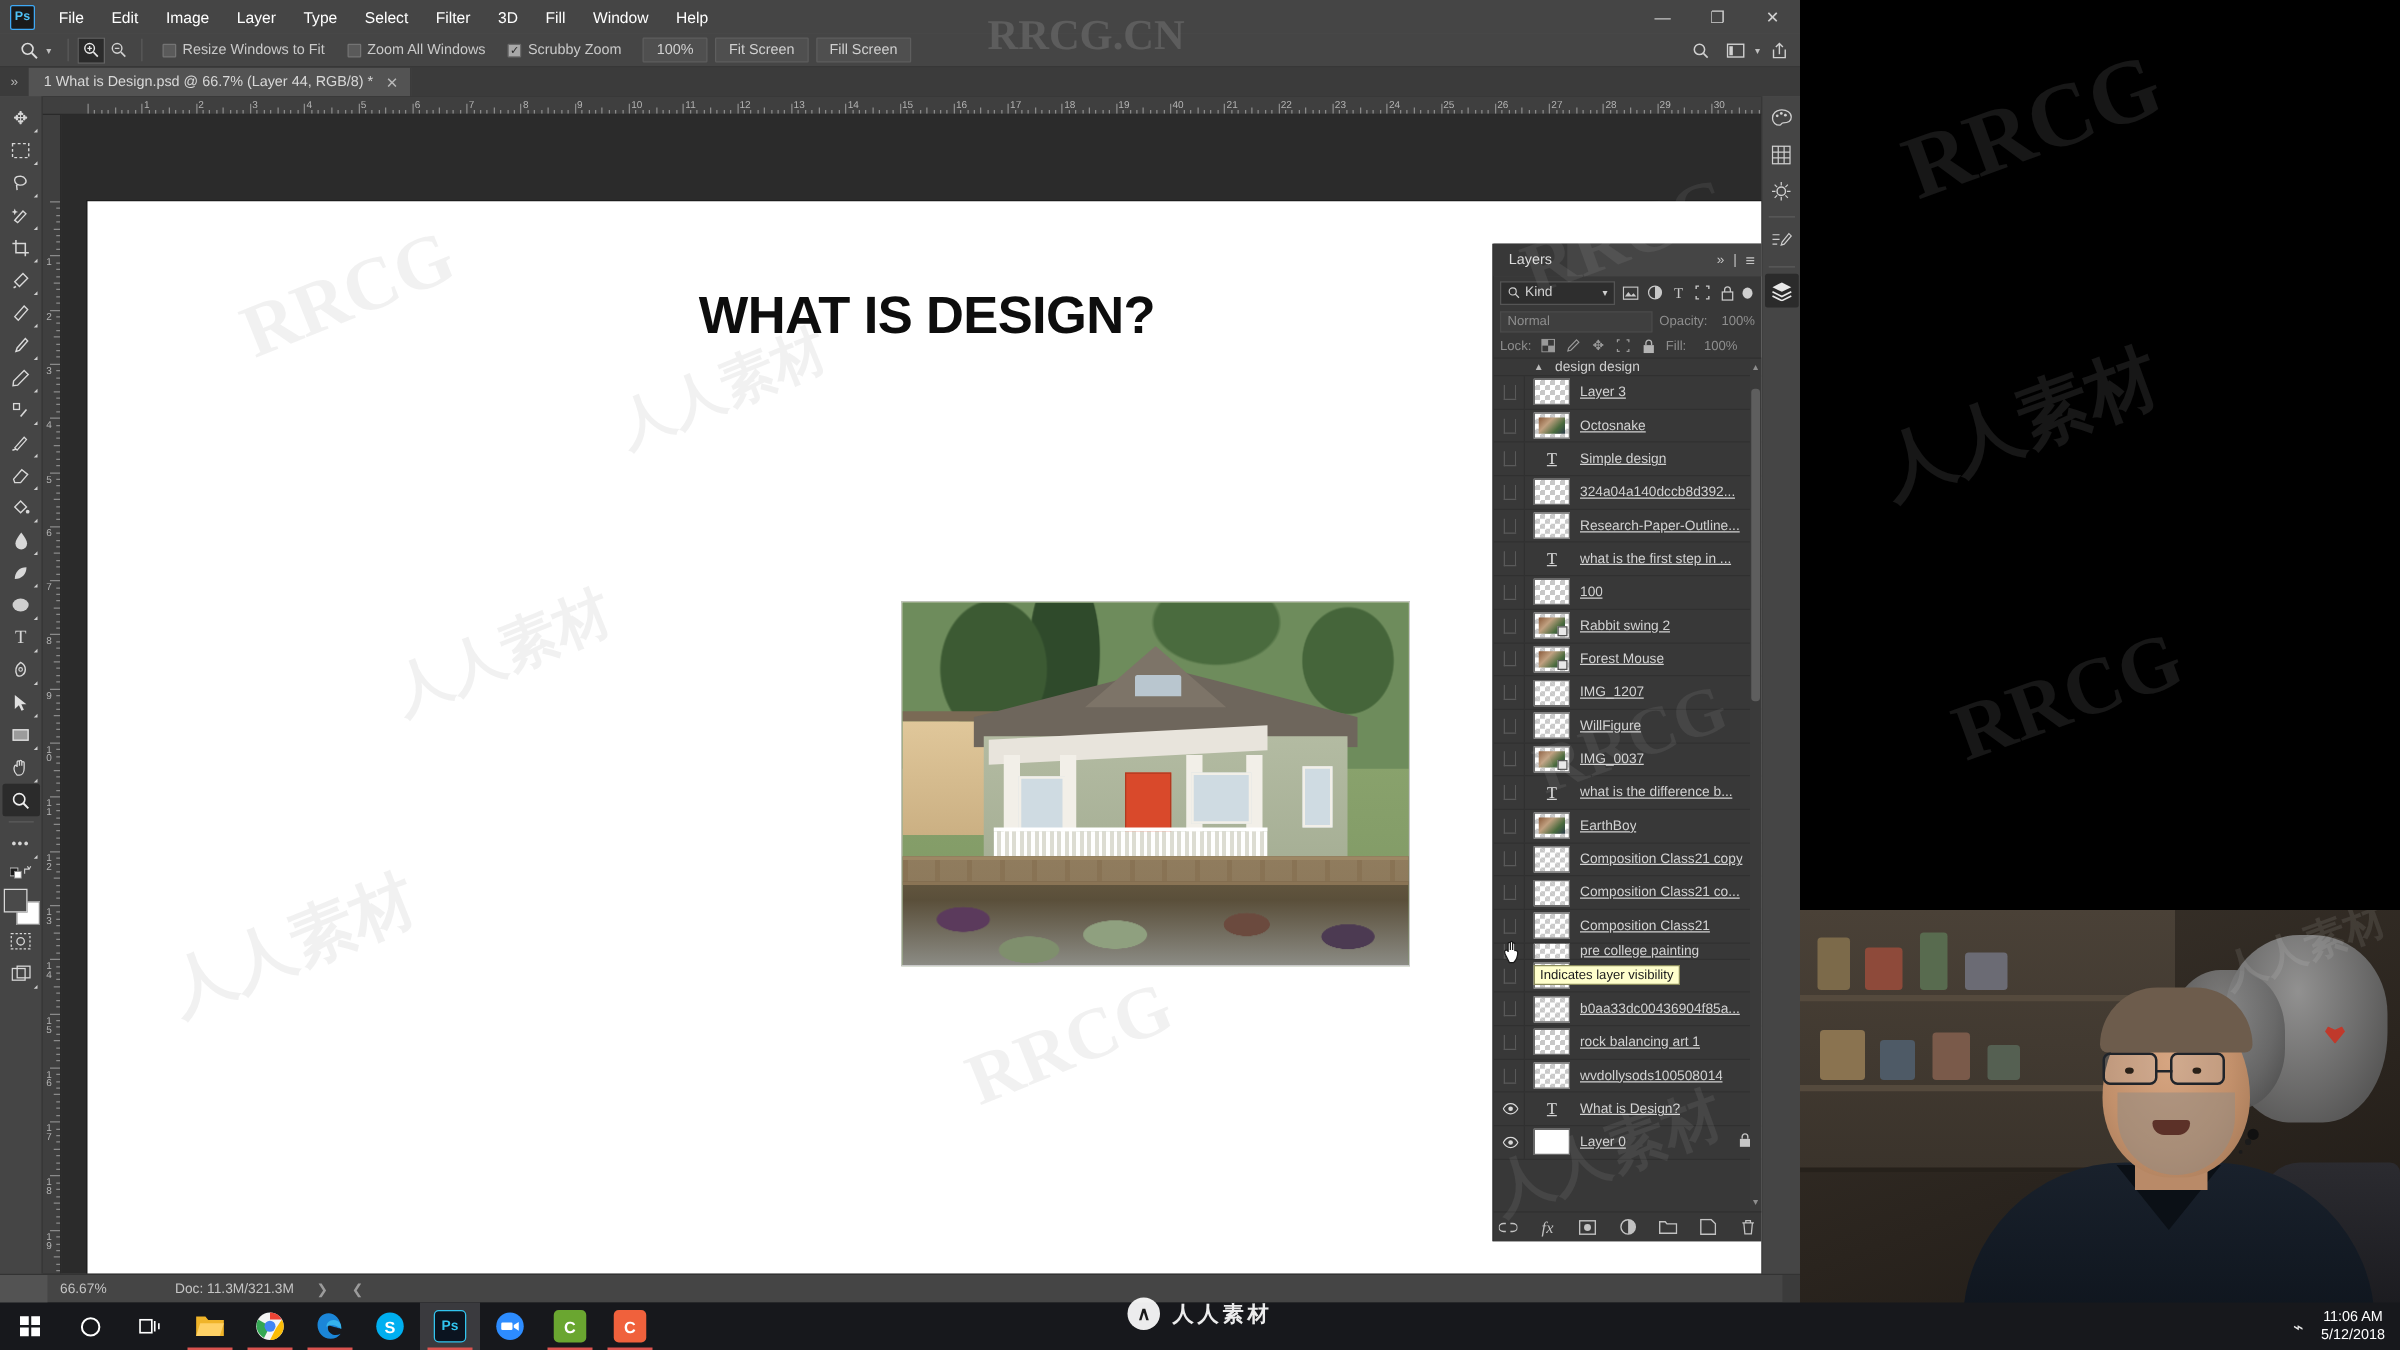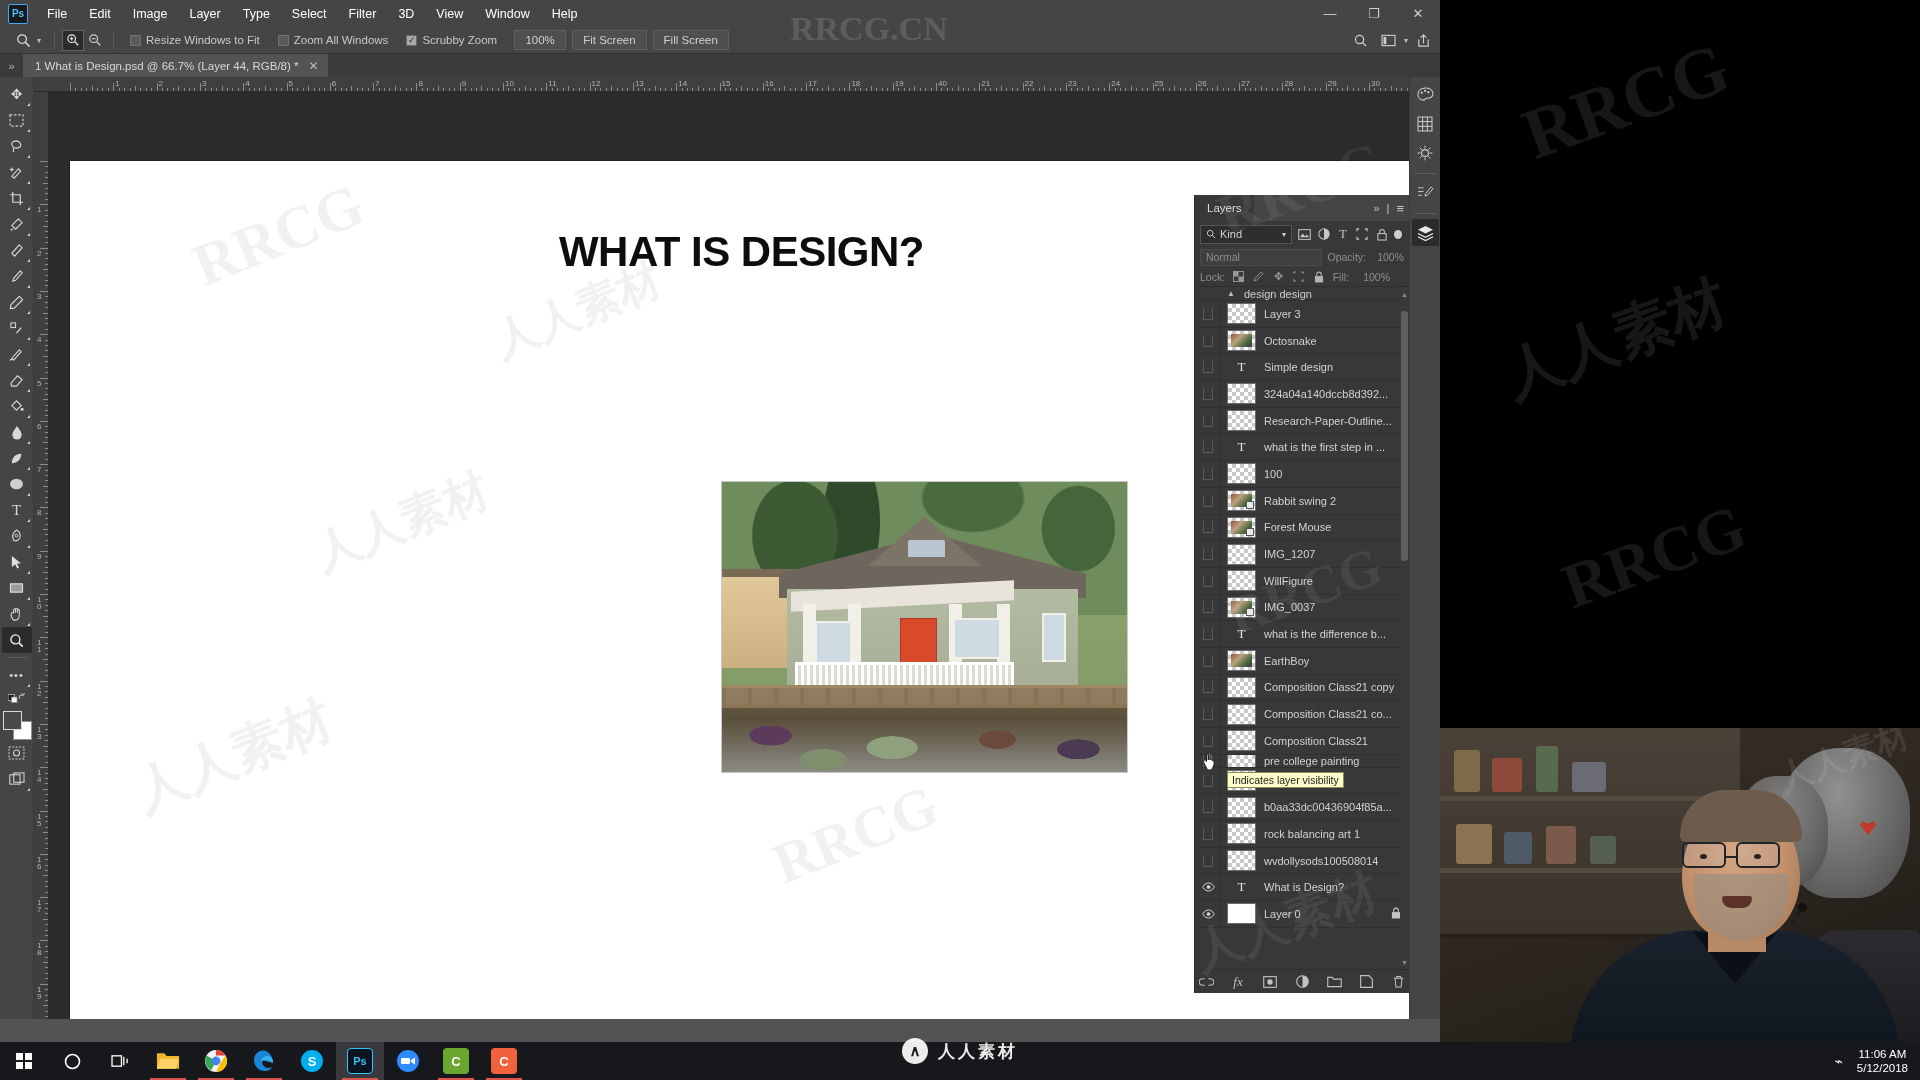--- a/index.html
+++ b/index.html
@@ -210,21 +210,21 @@
   .lp-opa { display:flex; align-items:center; gap:4px; }
   .lp-num { width:34px; text-align:right; }
 
   .lp-locks { display:flex; align-items:center; height:20px; padding:0 5px; gap:7px; font-size:10.5px; color:#8e8e8e;
               border-bottom:1px solid #2e2e2e; }
   .lp-lockico { width:13px; height:13px; display:flex; align-items:center; justify-content:center; color:#9a9a9a; font-size:11px; }
 
   .lp-list { flex:1; overflow:hidden; position:relative; background:#383838; }
   .layer-row {
     display:flex; align-items:center; height:26.7px; border-bottom:1px solid #303030;
-    padding-left:2px; font-size:11px; color:#d2d2d2; position:relative;
+    padding-left:2px; font-size:11px; color:#d2d2d2; position:relative;text-decoration:underline;
   }
   .lr-eye {
     width:22px; min-width:22px; height:100%; display:flex; align-items:center; justify-content:center;
     color:#cbcbcb; font-size:11px;
   }
   .lr-eye.off { color: transparent; }
   .lr-eye.off::after {
     content:''; width:9px; height:11px; border:1px solid #5d5d5d;
     border-top:none; border-right:none; box-shadow: inset -1px 0 0 #5d5d5d;
     opacity:.9;
@@ -369,21 +369,21 @@
     <div class="menubar">
       <div class="ps-logo">Ps</div>
       <div class="menu-item">File</div>
       <div class="menu-item">Edit</div>
       <div class="menu-item">Image</div>
       <div class="menu-item">Layer</div>
       <div class="menu-item">Type</div>
       <div class="menu-item">Select</div>
       <div class="menu-item">Filter</div>
       <div class="menu-item">3D</div>
-      <div class="menu-item">View</div>
+      <div class="menu-item">Fill</div>
       <div class="menu-item">Window</div>
       <div class="menu-item">Help</div>
       <div class="win-ctrls">
         <div class="win-btn">—</div>
         <div class="win-btn">❐</div>
         <div class="win-btn close">✕</div>
       </div>
     </div>
 
     <div class="optionsbar">
@@ -1489,20 +1489,27 @@
       </div>
     </div>
 
     <div class="cursor-hand">
       <svg width="17" height="20" viewBox="0 0 17 20">
           <path d="M3 13 C1 10 1.5 8 3 8 C4 8 4.5 9 4.5 9.6 V3 C4.5 1.6 6.3 1.6 6.3 3 V8 V2.2 C6.3 0.8 8.1 0.8 8.1 2.2 V8 V3.4 C8.1 2 9.9 2 9.9 3.4 V8.4 C9.9 8.4 12.2 8.2 12.2 10 C12.2 13.5 11 16 9 18 H5.5 Z" fill="#ffffff" stroke="#1a1a1a" stroke-width="1"></path>
         </svg>
     </div>
     <div class="tooltip">Indicates layer visibility</div>
 
+    <div class="statusbar">
+      <div class="sb-gap"></div>
+      <div class="sb-zoom">66.67%</div>
+      <div class="sb-doc">Doc: 11.3M/321.3M</div>
+      <div class="sb-arrows">❯ ❮</div>
+      <div class="sb-right-scroll"></div>
+    </div>
   </div>
 
   <div class="webcam">
     <div class="wc-bg"></div>
     <div class="wc-shelf">
       <div class="wc-shelf-line" style="top:68px"></div>
       <div class="wc-shelf-line" style="top:140px"></div>
       <div class="wc-toy" style="left:14px; top:22px; width:26px; height:42px; background:#7c6a4a;"></div>
       <div class="wc-toy" style="left:52px; top:30px; width:30px; height:34px; background:#8e4a3a;"></div>
       <div class="wc-toy" style="left:96px; top:18px; width:22px; height:46px; background:#586b4f;"></div>

